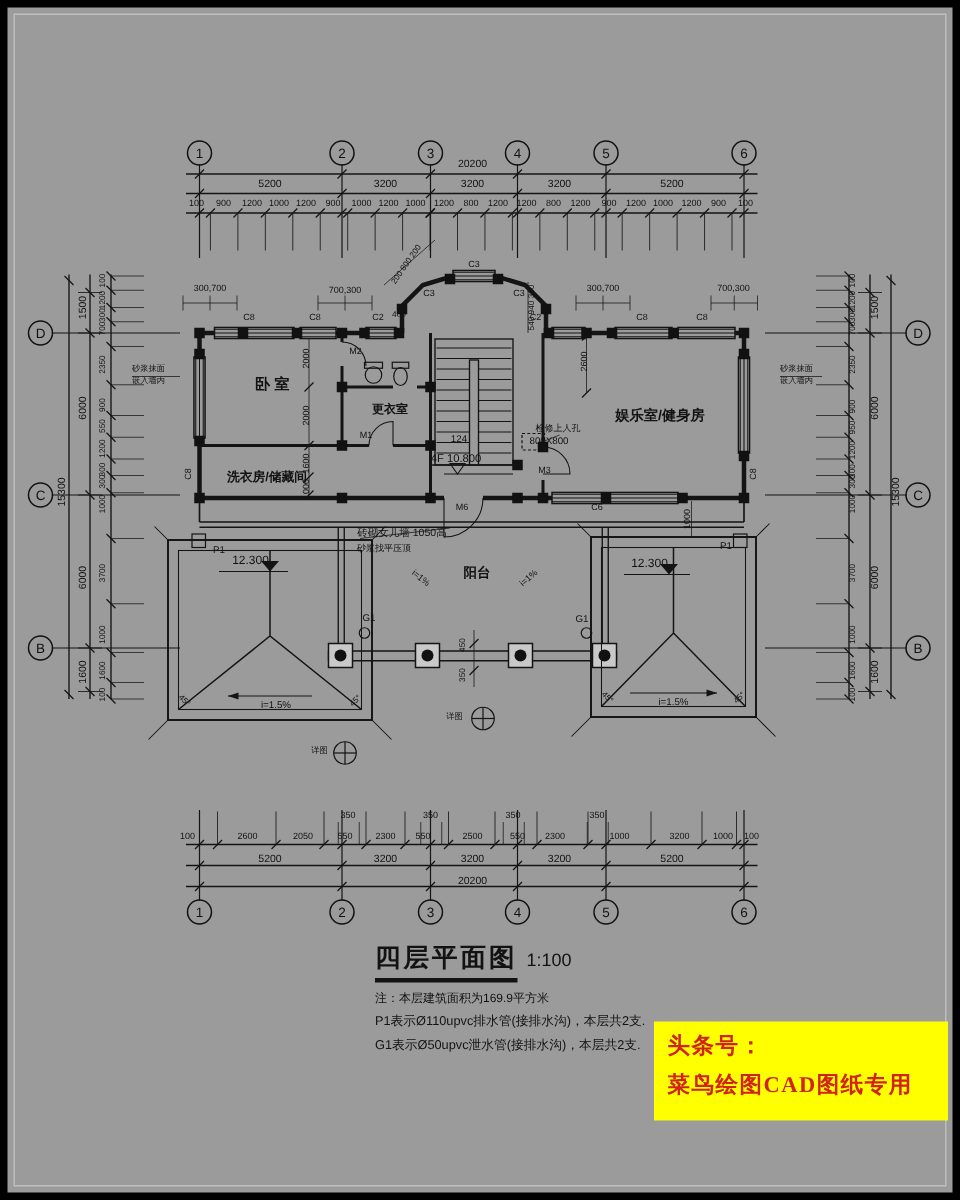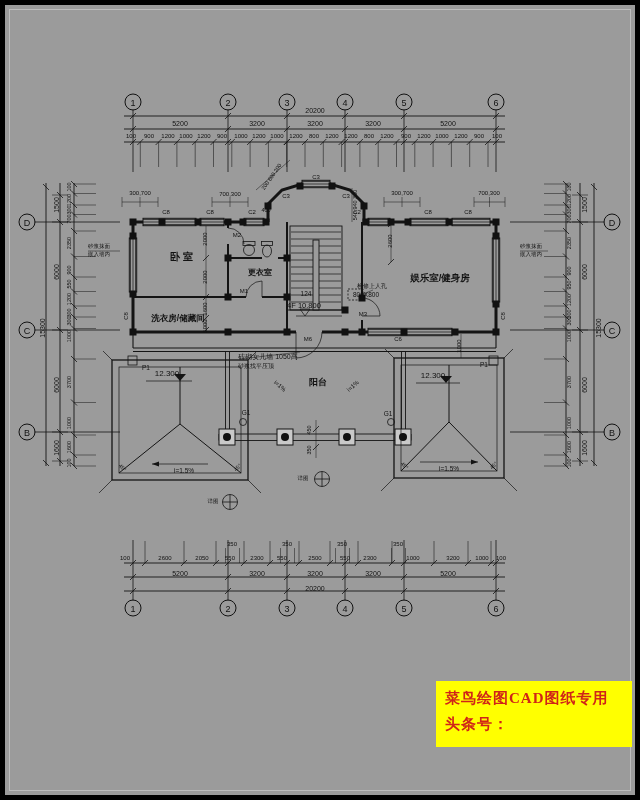--- a/index.html
+++ b/index.html
@@ -636,18 +636,24 @@
       <div class="axis-bubble" style="left: 404px; top: 608px;">5</div>
       <div class="axis-bubble" style="left: 496px; top: 608px;">6</div>
       <div class="axis-bubble" style="left: 27px; top: 222px;">D</div>
       <div class="axis-bubble" style="left: 27px; top: 330px;">C</div>
       <div class="axis-bubble" style="left: 27px; top: 432px;">B</div>
       <div class="axis-bubble" style="left: 612px; top: 222px;">D</div>
       <div class="axis-bubble" style="left: 612px; top: 330px;">C</div>
       <div class="axis-bubble" style="left: 612px; top: 432px;">B</div>
     </div>
 
+  <div class="title-block">
+    <span class="tb-title">四层平面图</span><span class="tb-scale">1:100</span>
+    <div class="tb-note">注：本层建筑面积为169.9平方米</div>
+    <div class="tb-pipe">P1表示Ø110upvc排水管(接排水沟)，本层共2支.</div>
+    <div class="tb-pipe">G1表示Ø50upvc泄水管(接排水沟)，本层共2支.</div>
+  </div>
 
   <div class="banner" id="banner" style="background: rgb(255, 255, 0); color: rgb(208, 36, 24);">
+    <div>头条号：</div>
     <div>菜鸟绘图CAD图纸专用</div>
-    <div>头条号：</div>
   </div>
 </div>
 
 </body></html>

